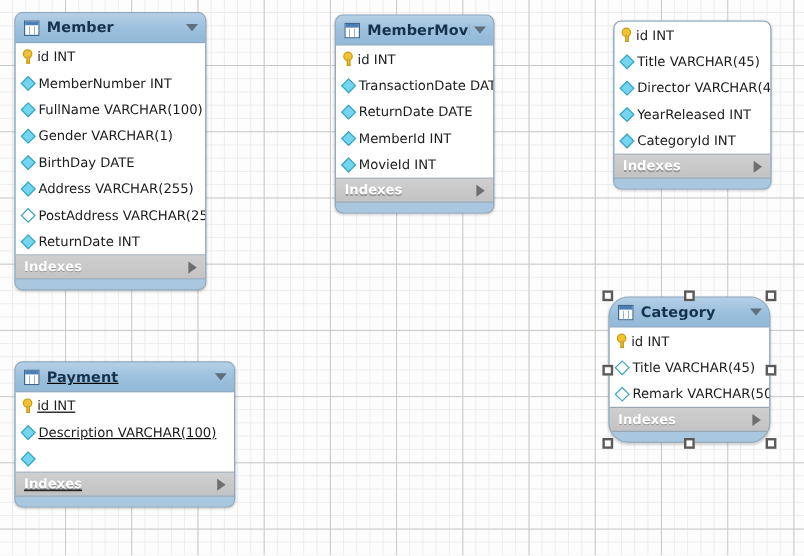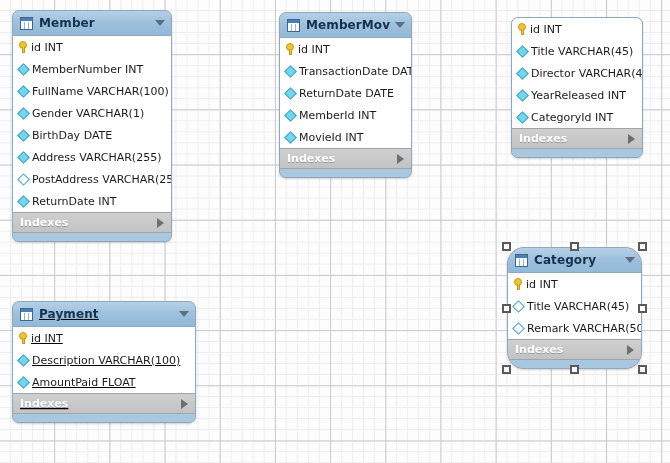--- a/index.html
+++ b/index.html
@@ -308,21 +308,20 @@
         <div class="col">
           <span class="icon-key"></span>
           <span class="cname">id INT</span>
         </div>
         <div class="col">
           <span class="icon-diamond filled"></span>
           <span class="cname">Description VARCHAR(100)</span>
         </div>
         <div class="col">
           <span class="icon-diamond filled"></span>
-          <span class="cname">AmountPaid FLOAT</span>
         </div>
       </div>
       <div class="idx">
         <span class="ilabel">Indexes</span>
         <span class="iarrow"></span>
       </div>
       <div class="tbl-foot"></div>
     </div>
     <div class="tbl" style="left: 507px; top: 247px; width: 135px; border-radius: 17px;">
       <div class="tbl-title">

